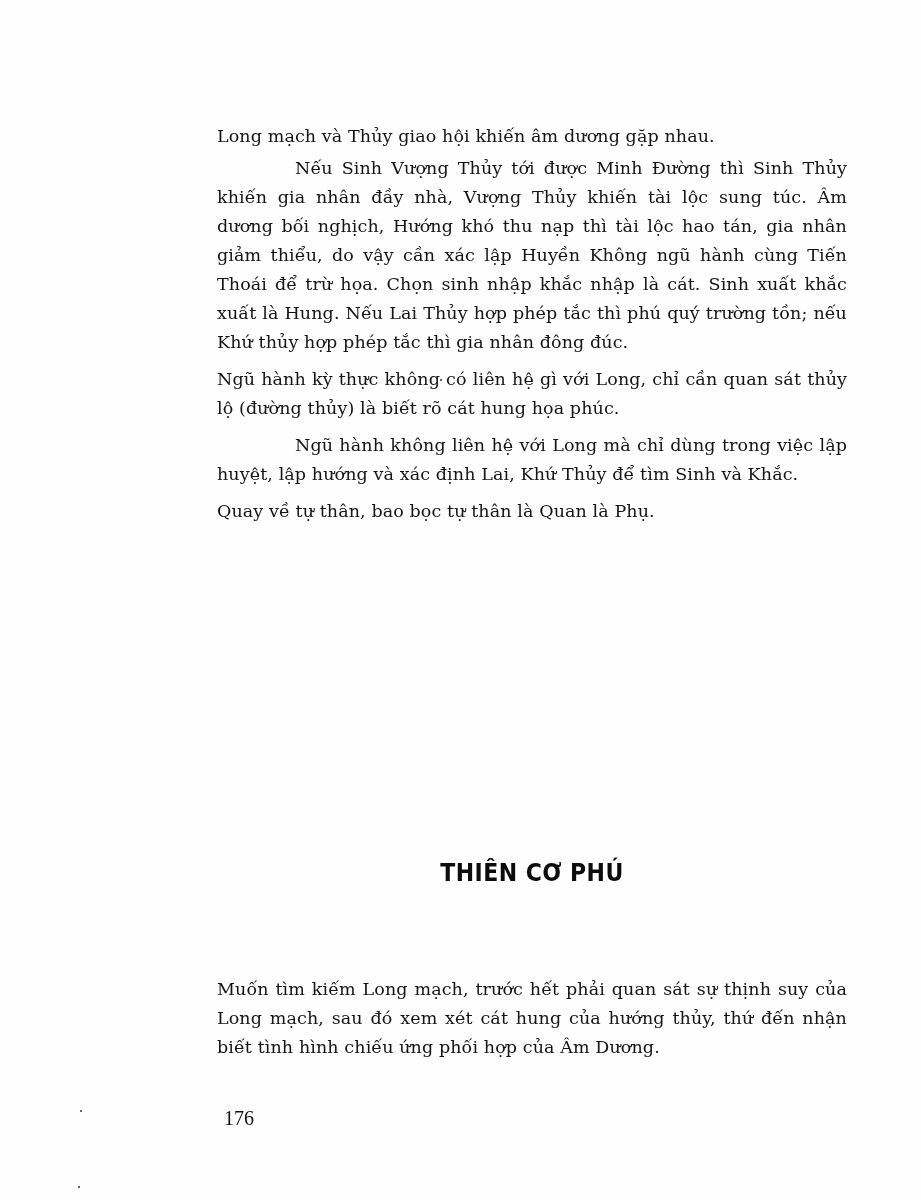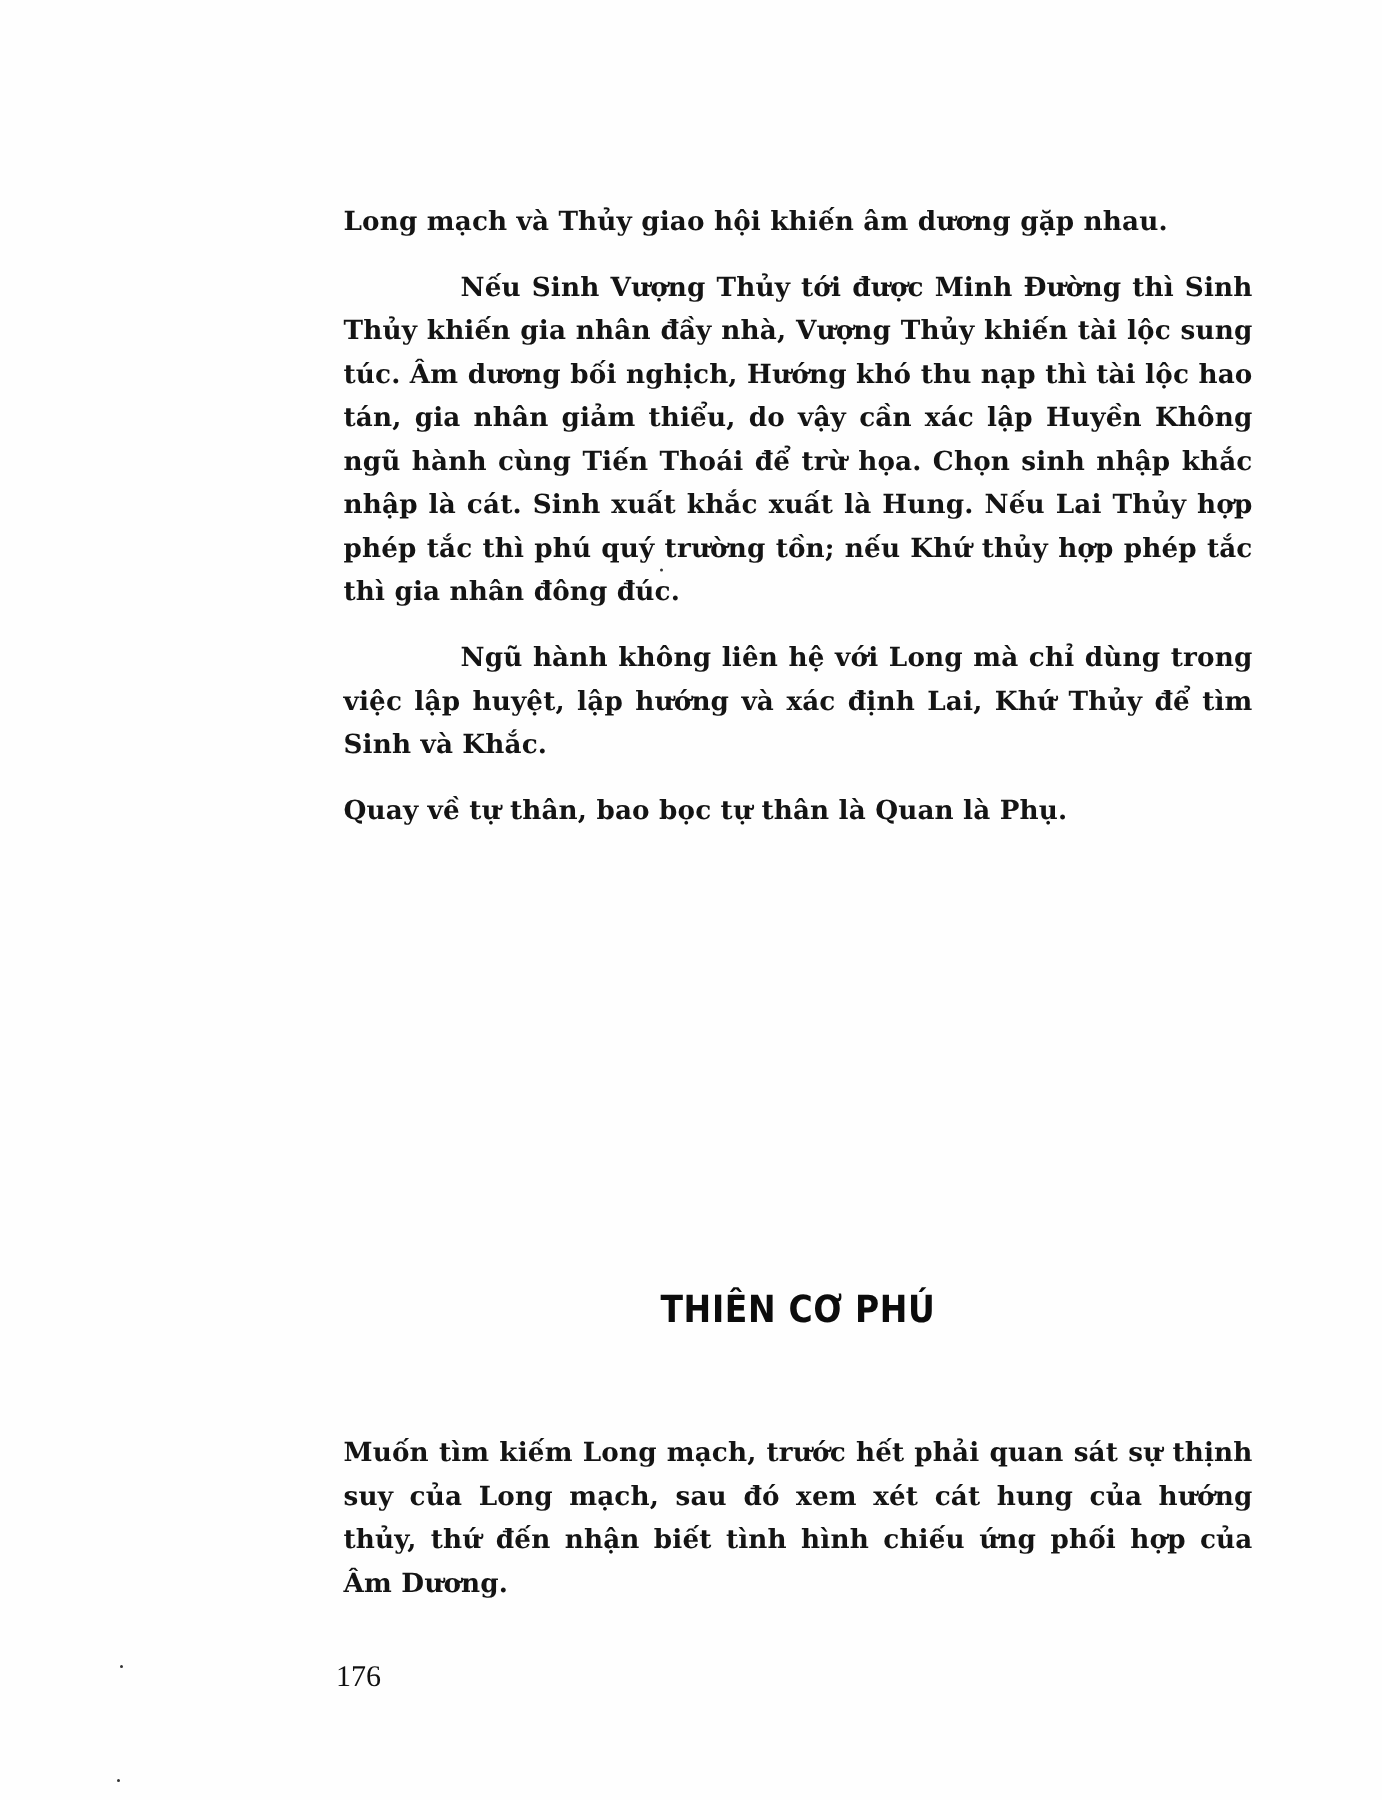--- a/index.html
+++ b/index.html
@@ -5,21 +5,21 @@
     html, body { margin: 0; padding: 0; background: #ffffff; }
     body { width: 921px; height: 1200px; position: relative; overflow: hidden; color: #111; }
     .page { position: absolute; left: 0; top: 0; width: 921px; height: 1200px; background: #fefefe; }
     .text-block {
       position: absolute; left: 214px; width: 636px;
       font-family: "DejaVu Serif", "Liberation Serif", serif;
       font-size: 17.5px; line-height: 29px; text-align: justify;
       color: #141414;
       letter-spacing: 0.1px;
     }
-    .para { margin: 15px; font-weight: bold; }
+    .para { margin: 3px; }
     .indent { text-indent: 78px; }
     .gap { margin-top: 8px; }
     .heading {
       position: absolute; left: 214px; width: 636px; top: 858px;
       text-align: center;
       font-family: "DejaVu Sans", "Liberation Sans", sans-serif;
       font-weight: bold; font-size: 25px; letter-spacing: 0.5px; color: #0c0c0c;
       transform: scaleX(0.88);
     }
     .page-number {
@@ -30,27 +30,28 @@
     .speck { position: absolute; width: 2px; height: 2px; background: #333; border-radius: 50%; }
   </style>
 </head>
 <body>
 
 <div class="page">
 
   <div class="text-block" style="top:119px;">
     <p class="para">Long mạch và Thủy giao hội khiến âm dương gặp nhau.</p>
     <p class="para indent">Nếu Sinh Vượng Thủy tới được Minh Đường thì Sinh Thủy khiến gia nhân đầy nhà, Vượng Thủy khiến tài lộc sung túc. Âm dương bối nghịch, Hướng khó thu nạp thì tài lộc hao tán, gia nhân giảm thiểu, do vậy cần xác lập Huyền Không ngũ hành cùng Tiến Thoái để trừ họa. Chọn sinh nhập khắc nhập là cát. Sinh xuất khắc xuất là Hung. Nếu Lai Thủy hợp phép tắc thì phú quý trường tồn; nếu Khứ thủy hợp phép tắc thì gia nhân đông đúc.</p>
+    <p class="para gap">Ngũ hành kỳ thực không có liên hệ gì với Long, chỉ cần quan sát thủy lộ (đường thủy) là biết rõ cát hung họa phúc.</p>
     <p class="para indent gap">Ngũ hành không liên hệ với Long mà chỉ dùng trong việc lập huyệt, lập hướng và xác định Lai, Khứ Thủy để tìm Sinh và Khắc.</p>
     <p class="para gap">Quay về tự thân, bao bọc tự thân là Quan là Phụ.</p>
   </div>
 
   <div class="heading">THIÊN CƠ PHÚ</div>
 
-  <div class="text-block" style="top:940px;">
+  <div class="text-block" style="top:972px;">
     <p class="para">Muốn tìm kiếm Long mạch, trước hết phải quan sát sự thịnh suy của Long mạch, sau đó xem xét cát hung của hướng thủy, thứ đến nhận biết tình hình chiếu ứng phối hợp của Âm Dương.</p>
   </div>
 
   <div class="page-number">176</div>
 
   <div class="speck" style="left:80px; top:1110px;"></div>
   <div class="speck" style="left:78px; top:1186px;"></div>
   <div class="speck" style="left:440px; top:379px;"></div>
 </div>
 

